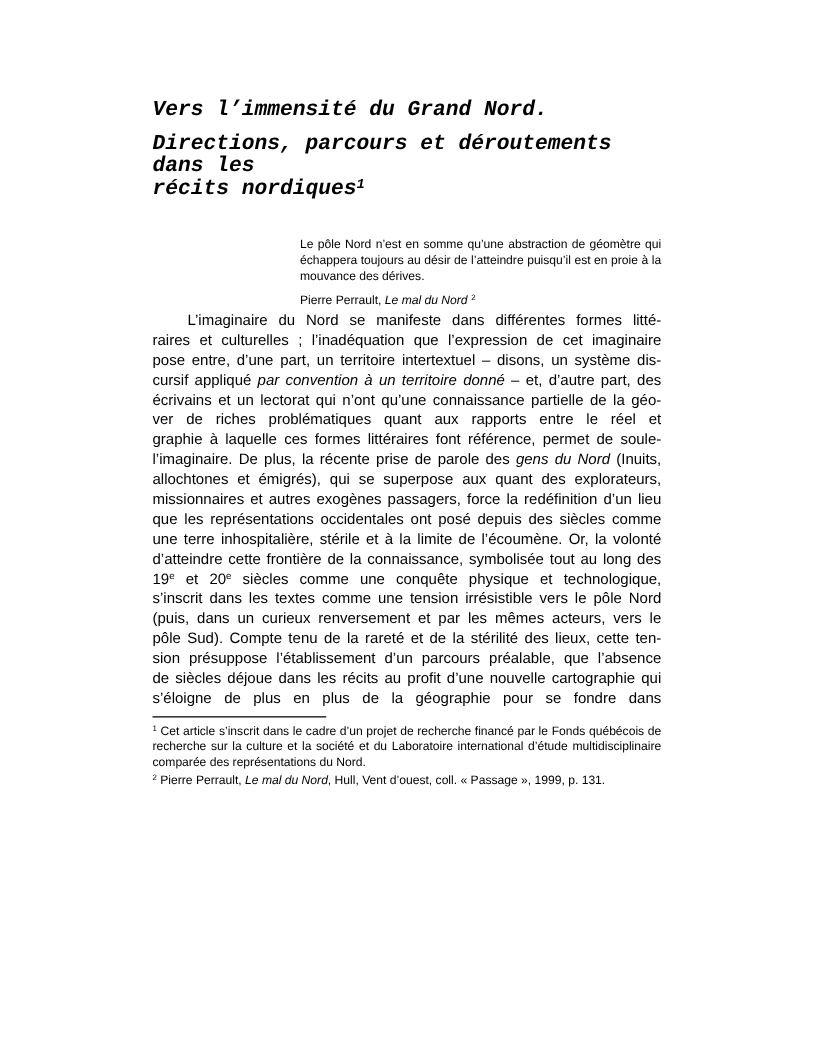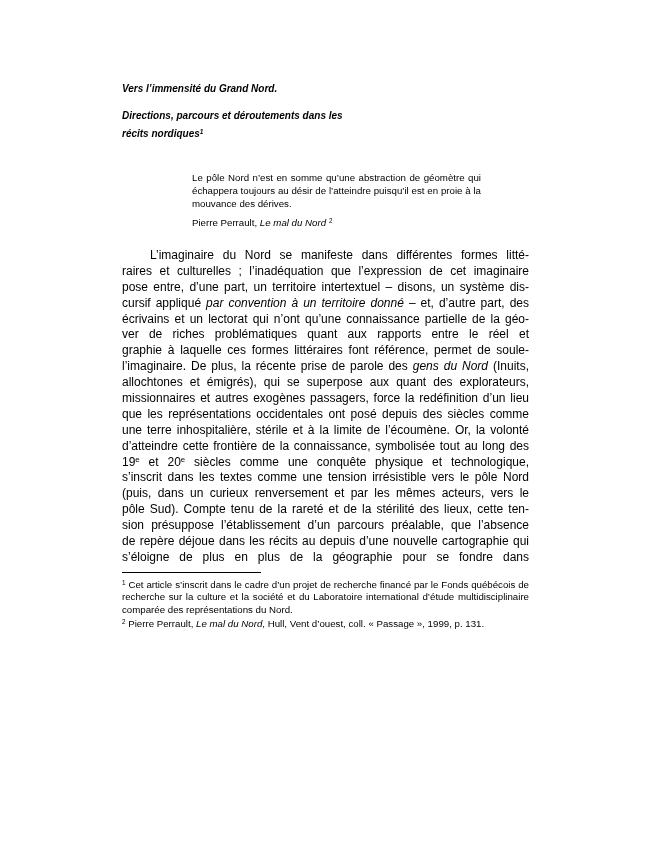--- a/index.html
+++ b/index.html
@@ -18,51 +18,52 @@
   .content {
     position: absolute;
     left: 122px;
     top: 80px;
     width: 407px;
   }
 
   .title {
     font-weight: bold;
     font-style: italic;
-    font-size: 10px;
+    font-size: 17px;
     line-height: 18px;
+    font-family: Liberation Mono, monospace;
   }
   .title-line1 { margin-bottom: 9px; }
 
   .byline { margin-top: 34px; font-size: 13.4px; line-height: 18px; }
   .affiliation { margin-top: 5px; }
 
   .epigraph {
     margin-top: 28px;
-    margin-left: 70px;
+    margin-left: 118px;
     width: 289px;
     font-size: 9.7px;
     line-height: 13px;
   }
   .epigraph-quote { text-align: justify; }
   .epigraph-attrib { margin-top: 6px; }
   .epigraph-attrib .fn-ref { margin-left: 3px; }
 
   .italic { font-style: italic; }
 
   sup.fn-ref {
     font-size: 0.65em;
     line-height: 0;
     position: relative;
     top: -0.42em;
     vertical-align: baseline;
   }
 
   .body-par {
-    margin-top: 19px;
+    margin-top: 2px;
     font-size: 12px;
     line-height: 15.9px;
   }
   .body-line {
     text-align: justify;
     text-align-last: justify;
     height: 15.9px;
     overflow: hidden;
   }
   .body-line.first-line { padding-left: 28px; }
@@ -111,21 +112,21 @@
         <div class="body-line"><span>allochtones et émigrés), qui se superpose aux quant des explorateurs,</span></div>
         <div class="body-line"><span>missionnaires et autres exogènes passagers, force la redéfinition d’un lieu</span></div>
         <div class="body-line"><span>que les représentations occidentales ont posé depuis des siècles comme</span></div>
         <div class="body-line"><span>une terre inhospitalière, stérile et à la limite de l’écoumène. Or, la volonté</span></div>
         <div class="body-line"><span>d’atteindre cette frontière de la connaissance, symbolisée tout au long des</span></div>
         <div class="body-line"><span>19</span><sup class="fn-ref">e</sup><span> et 20</span><sup class="fn-ref">e</sup><span> siècles comme une conquête physique et technologique,</span></div>
         <div class="body-line"><span>s’inscrit dans les textes comme une tension irrésistible vers le pôle Nord</span></div>
         <div class="body-line"><span>(puis, dans un curieux renversement et par les mêmes acteurs, vers le</span></div>
         <div class="body-line"><span>pôle Sud). Compte tenu de la rareté et de la stérilité des lieux, cette ten-</span></div>
         <div class="body-line"><span>sion présuppose l’établissement d’un parcours préalable, que l’absence</span></div>
-        <div class="body-line"><span>de repère déjoue dans les récits au depuis d’une nouvelle cartographie qui</span></div>
+        <div class="body-line"><span>de siècles déjoue dans les récits au profit d’une nouvelle cartographie qui</span></div>
         <div class="body-line"><span>s’éloigne de plus en plus de la géographie pour se fondre dans</span></div>
       </div>
 
     <div class="fn-rule"></div>
 
     <div class="footnotes">
         <div class="footnote"><sup class="fn-ref">1</sup> <span>Cet article s’inscrit dans le cadre d’un projet de recherche financé par le Fonds québécois de recherche sur la culture et la société et du Laboratoire international d’étude multidisciplinaire comparée des représentations du Nord.</span></div>
         <div class="footnote"><sup class="fn-ref">2</sup> <span>Pierre Perrault, </span><span class="italic">Le mal du Nord</span><span>, Hull, Vent d’ouest, coll. «&nbsp;Passage&nbsp;», 1999, p. 131.</span></div>
       </div>
 

